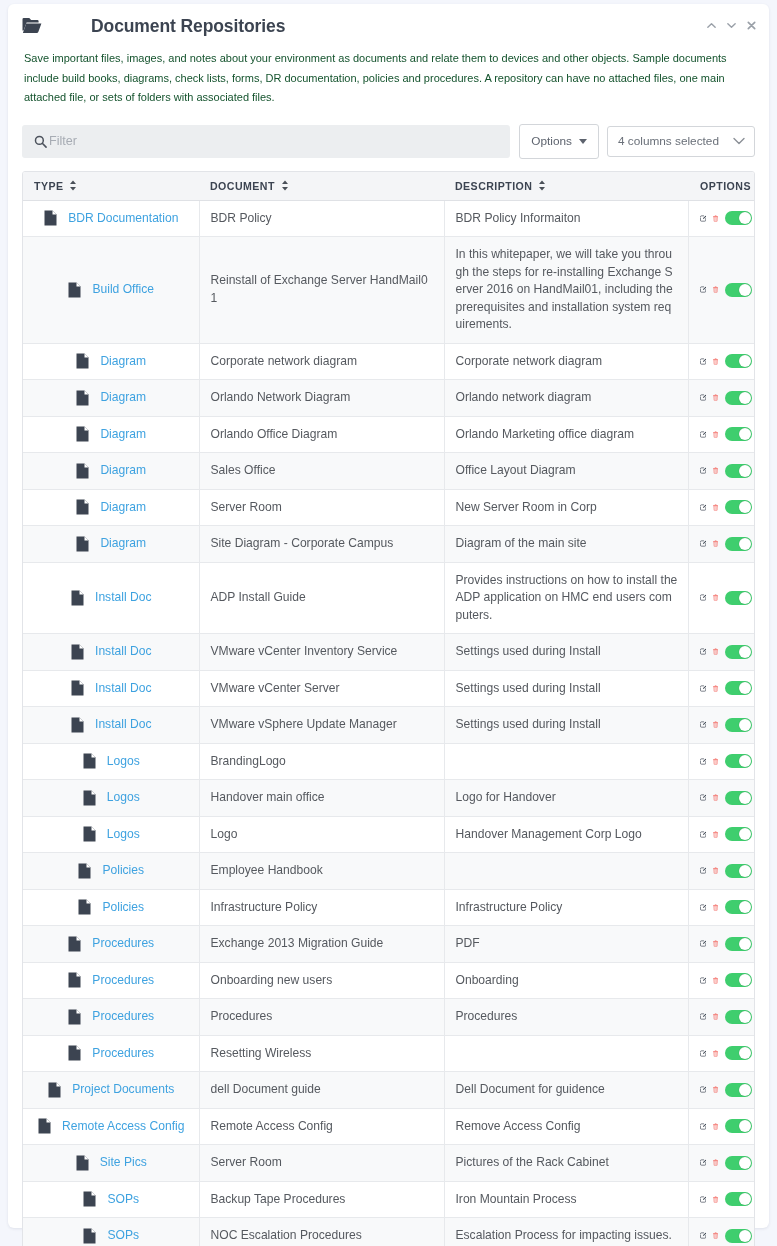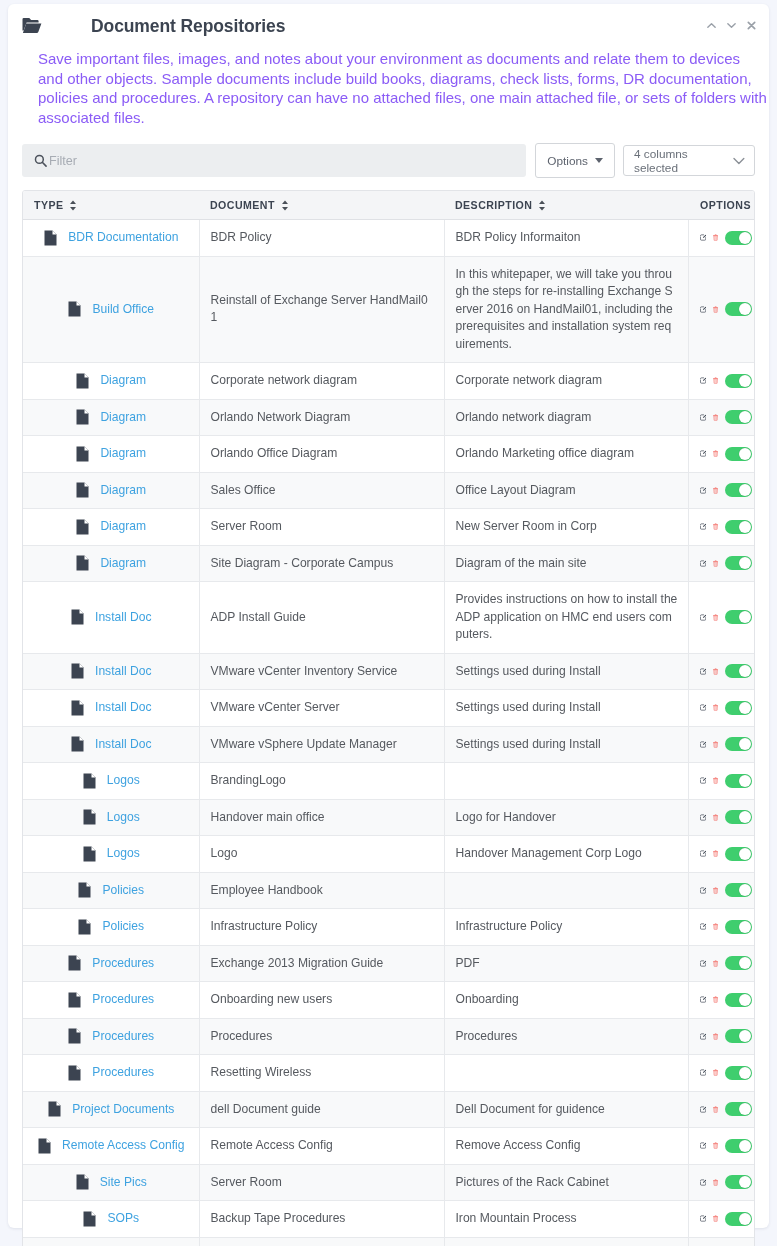--- a/index.html
+++ b/index.html
@@ -58,24 +58,24 @@
     align-items: center;
     gap: 9px;
   }
   .win-ctrls .wc {
     width: 11px;
     height: 11px;
     display: block;
     cursor: pointer;
   }
   .desc {
-    margin: 13px 2px 0 16px;
-    font-size: 15px;
+    margin: 13px 2px 0 2px;
+    font-size: 11px;
     line-height: 19.5px;
-    color: #8b5cf6;
+    color: #14532d;
     width: 731px;
   }
 
   
   .filterbar {
     margin: 17px 14px 0 14px;
     height: 33px;
     display: flex;
     align-items: stretch;
   }
@@ -121,21 +121,21 @@
   }
   .caret-dn {
     width: 0; height: 0;
     border-left: 4px solid transparent;
     border-right: 4px solid transparent;
     border-top: 5px solid #5d636e;
     display: block;
   }
   .col-select {
     margin-left: 8px;
-    width: 132px;
+    width: 148px;
     border: 1px solid #d3d6da;
     border-radius: 3px;
     background: #fff;
     display: flex;
     align-items: center;
     justify-content: space-between;
     padding: 0 9px 0 10px;
     height: 31px;
     box-sizing: border-box;
     cursor: pointer;

